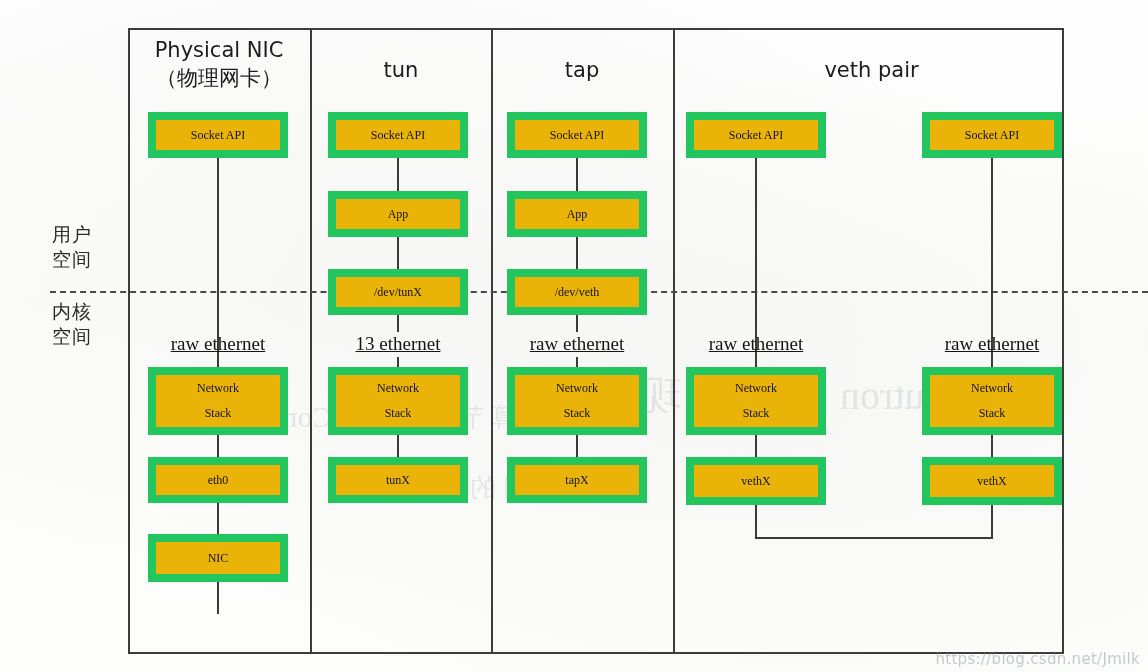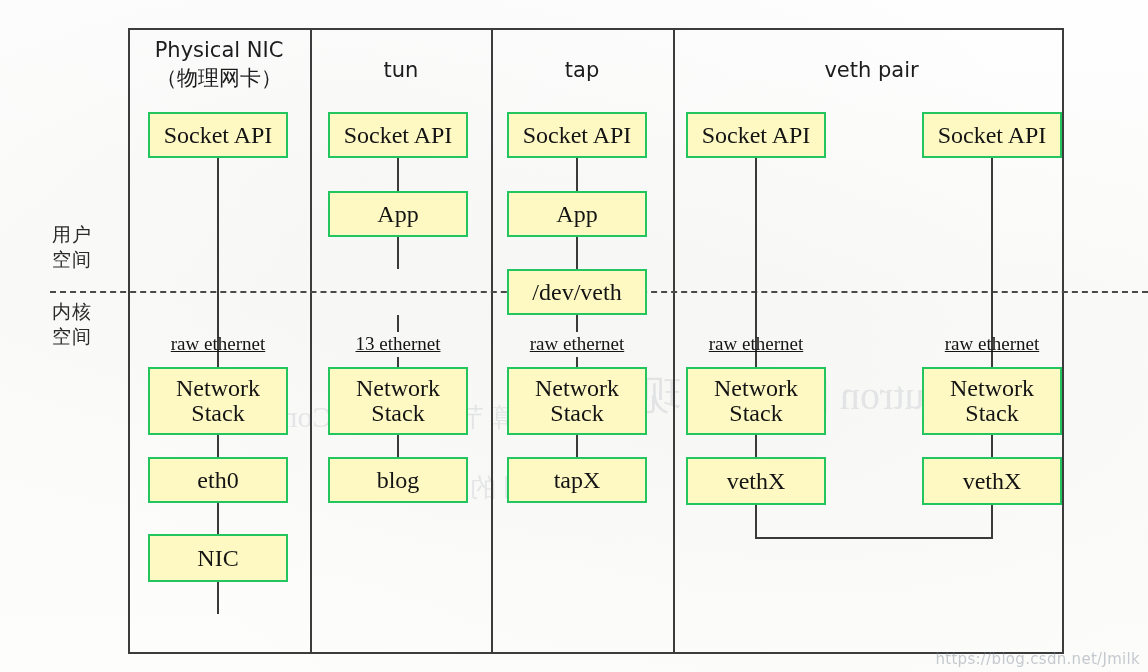--- a/index.html
+++ b/index.html
@@ -93,27 +93,27 @@
     font-family: "DejaVu Sans", sans-serif;
     font-size: 21px;
     line-height: 28px;
     color: #1c1c1c;
   }
 
   
   .node {
     position: absolute;
     box-sizing: border-box;
-    border: 2px solid #22c55e;
-    background: #fef9c3;
+    border: 8px solid #22c55e;
+    background: #eab308;
     display: flex;
     align-items: center;
     justify-content: center;
     font-family: "Liberation Serif", "DejaVu Serif", serif;
-    font-size: 24px;
+    font-size: 12px;
     color: #141414;
     text-align: center;
     line-height: 24px;
     white-space: pre-line;
   }
   .node.two-line { line-height: 25px; }
 
   
   .wire-label {
     position: absolute;
@@ -188,27 +188,28 @@
   <div class="vline" style="left:217px; top:435px; height:22px;"></div>
   <div class="node" style="left:148px; top:457px; width:140px; height:46px;">eth0</div>
   <div class="vline" style="left:217px; top:503px; height:31px;"></div>
   <div class="node" style="left:148px; top:534px; width:140px; height:48px;">NIC</div>
   <div class="vline" style="left:217px; top:582px; height:32px;"></div>
 
   <div class="node" style="left:328px; top:112px; width:140px; height:46px;">Socket API</div>
   <div class="vline" style="left:397px; top:158px; height:33px;"></div>
   <div class="node" style="left:328px; top:191px; width:140px; height:46px;">App</div>
   <div class="vline" style="left:397px; top:237px; height:32px;"></div>
+  <div class="node" style="left:328px; top:269px; width:140px; height:46px;">/dev/tunX</div>
   <div class="vline" style="left:397px; top:315px; height:17px;"></div>
   <div class="wire-label" style="left:317px; top:333px; width:162px;">13 ethernet</div>
   <div class="vline" style="left:397px; top:357px; height:10px;"></div>
   <div class="node two-line" style="left:328px; top:367px; width:140px; height:68px;">Network
 Stack</div>
   <div class="vline" style="left:397px; top:435px; height:22px;"></div>
-  <div class="node" style="left:328px; top:457px; width:140px; height:46px;">blog</div>
+  <div class="node" style="left:328px; top:457px; width:140px; height:46px;">tunX</div>
 
   <div class="node" style="left:507px; top:112px; width:140px; height:46px;">Socket API</div>
   <div class="vline" style="left:576px; top:158px; height:33px;"></div>
   <div class="node" style="left:507px; top:191px; width:140px; height:46px;">App</div>
   <div class="vline" style="left:576px; top:237px; height:32px;"></div>
   <div class="node" style="left:507px; top:269px; width:140px; height:46px;">/dev/veth</div>
   <div class="vline" style="left:576px; top:315px; height:17px;"></div>
   <div class="wire-label" style="left:496px; top:333px; width:162px;">raw ethernet</div>
   <div class="vline" style="left:576px; top:357px; height:10px;"></div>
   <div class="node two-line" style="left:507px; top:367px; width:140px; height:68px;">Network

